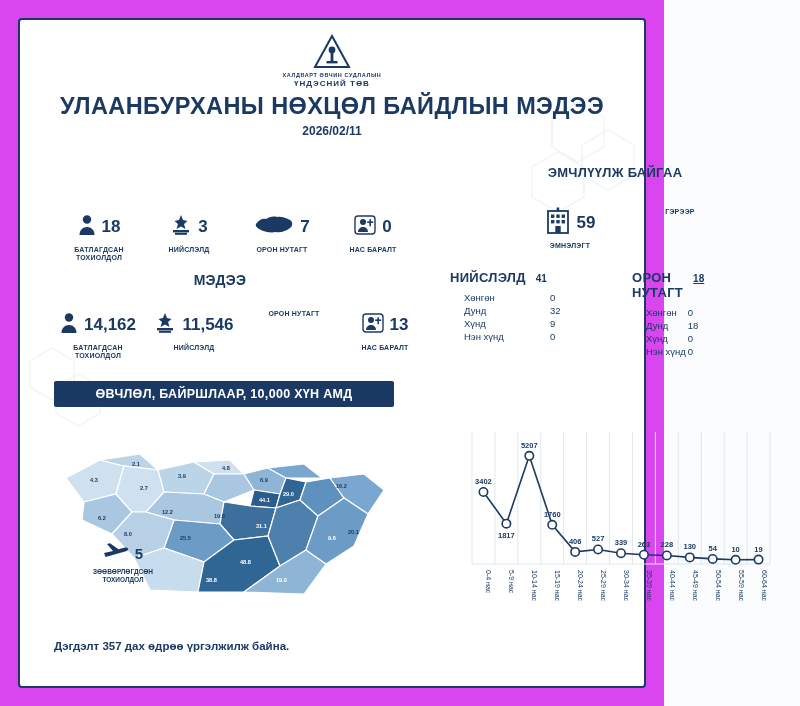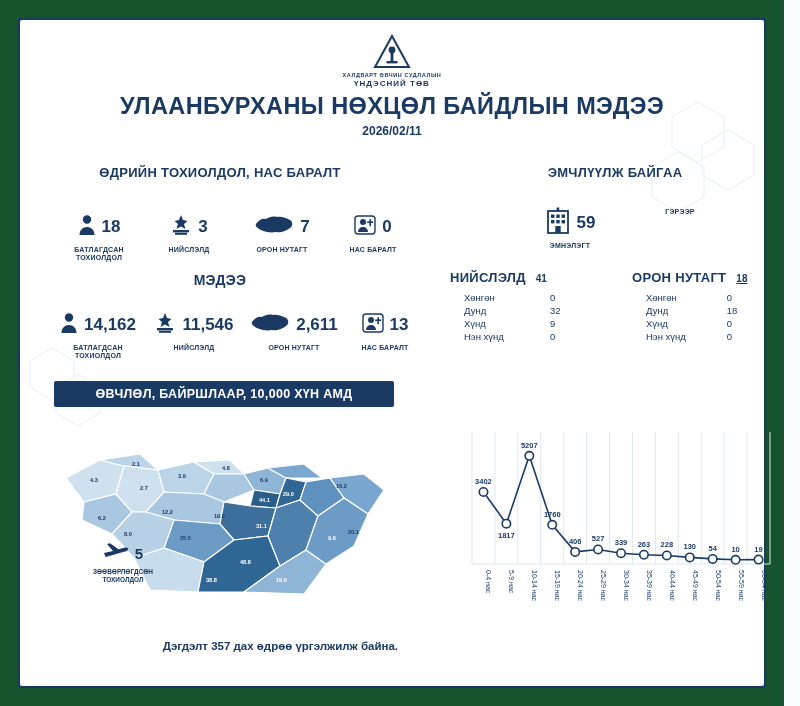--- a/index.html
+++ b/index.html
@@ -3,21 +3,21 @@
 <meta charset="utf-8">
 <style>
   html,body{margin:0;padding:0;}
   body{
     width:800px;height:706px;
     background:#fbfcfd;
     font-family:"Liberation Sans", sans-serif;
     color:#1b3a63;
     overflow:hidden;
   }
-  .page{position:relative;width:784px;height:706px;background:#14532d;}
+  .page{position:relative;width:664px;height:706px;background:#d946ef;}
   .frame{
     position:absolute;left:18px;top:18px;right:18px;bottom:18px;
     border:2px solid #1b3a63;border-radius:4px;
     background:#ffffff;
   }
   
   .hex-deco{position:absolute;opacity:.30;pointer-events:none;}
   .hex-deco svg{display:block;}
 
   
@@ -67,21 +67,21 @@
   .map-area svg{display:block;}
   .map-lab{font-size:5.6px;fill:#1b3a63;font-weight:bold;}
   .map-lab.w{fill:#ffffff;}
 
   .plane-block{position:absolute;left:58px;top:520px;text-align:center;width:90px;}
   .plane-block .row{display:flex;align-items:center;justify-content:center;gap:6px;}
   .plane-block .num{font-size:15px;font-weight:bold;}
   .plane-block .lbl{font-size:6.5px;font-weight:bold;line-height:1.2;margin-top:2px;}
 
   .footnote{
-    position:absolute;left:34px;top:620px;width:344px;text-align:right;
+    position:absolute;left:34px;top:620px;width:344px;text-align:left;
     font-size:11.5px;font-weight:bold;color:#1b3a63;
   }
 
   
   .chart-title{position:absolute;left:420px;top:372px;width:350px;text-align:center;font-size:12.5px;font-weight:bold;letter-spacing:.3px;}
   .chart-box{position:absolute;left:438px;top:400px;width:320px;height:200px;}
   .chart-box svg{display:block;}
   .cat-lab{font-size:7px;fill:#1b3a63;}
   .val-lab{font-size:7.5px;fill:#1b3a63;font-weight:bold;}
 </style>
@@ -118,21 +118,20 @@
           <rect x="14.5" y="27" width="11" height="2.4" fill="#1b3a63"></rect>
         </svg>
       </span>
       <div class="logo-text1">ХАЛДВАРТ ӨВЧИН СУДЛАЛЫН</div>
       <div class="logo-text2">ҮНДЭСНИЙ ТӨВ</div>
     </div>
 
     <div class="main-title">УЛААНБУРХАНЫ НӨХЦӨЛ БАЙДЛЫН МЭДЭЭ</div>
     <div class="main-date">2026/02/11</div>
 
-    <div class="sec-title" style="left:20px;top:145px;width:360px;">ӨДРИЙН ТОХИОЛДОЛ, НАС БАРАЛТ</div>
 
     <div class="stat" style="left:36px;top:190px;width:86px;">
       <div class="row">
         <span class="icon">
           <svg width="18" height="22" viewBox="0 0 18 22">
               <circle cx="9" cy="5.5" r="4.2" fill="#1b3a63"></circle>
               <path d="M1.5 21c0-4.8 3.3-8 7.5-8s7.5 3.2 7.5 8z" fill="#1b3a63"></path>
             </svg>
         </span>
         <span class="num">18</span>
@@ -207,28 +206,20 @@
             <rect x="3" y="16" width="16" height="2.4" fill="#1b3a63"></rect>
             <rect x="5" y="18.8" width="12" height="2" fill="#1b3a63"></rect>
           </svg>
         </span>
         <span class="num big">11,546</span>
       </div>
       <div class="lbl">НИЙСЛЭЛД</div>
     </div>
 
     <div class="stat" style="left:226px;top:288px;width:96px;">
-      <div class="row">
-        <span class="icon">
-          <svg width="40" height="22" viewBox="0 0 40 22">
-            <path d="M2,10 C5,6 8,4 12,5 C15,3 19,2 23,3 C27,2 32,4 36,6 C39,8 39,12 36,14 C32,17 27,19 22,18 C17,19 11,18 7,16 C3,14 1,12 2,10 Z" fill="#1b3a63"></path>
-          </svg>
-        </span>
-        <span class="num big">2,611</span>
-      </div>
       <div class="lbl">ОРОН НУТАГТ</div>
     </div>
 
     <div class="stat" style="left:322px;top:288px;width:86px;">
       <div class="row">
         <span class="icon">
           <svg width="22" height="22" viewBox="0 0 22 22">
             <rect x="1" y="2" width="20" height="18" rx="3" fill="none" stroke="#1b3a63" stroke-width="1.4"></rect>
             <circle cx="9" cy="8" r="3" fill="#1b3a63"></circle>
             <path d="M4 18c0-3 2.3-5 5-5s5 2 5 5z" fill="#1b3a63"></path>

